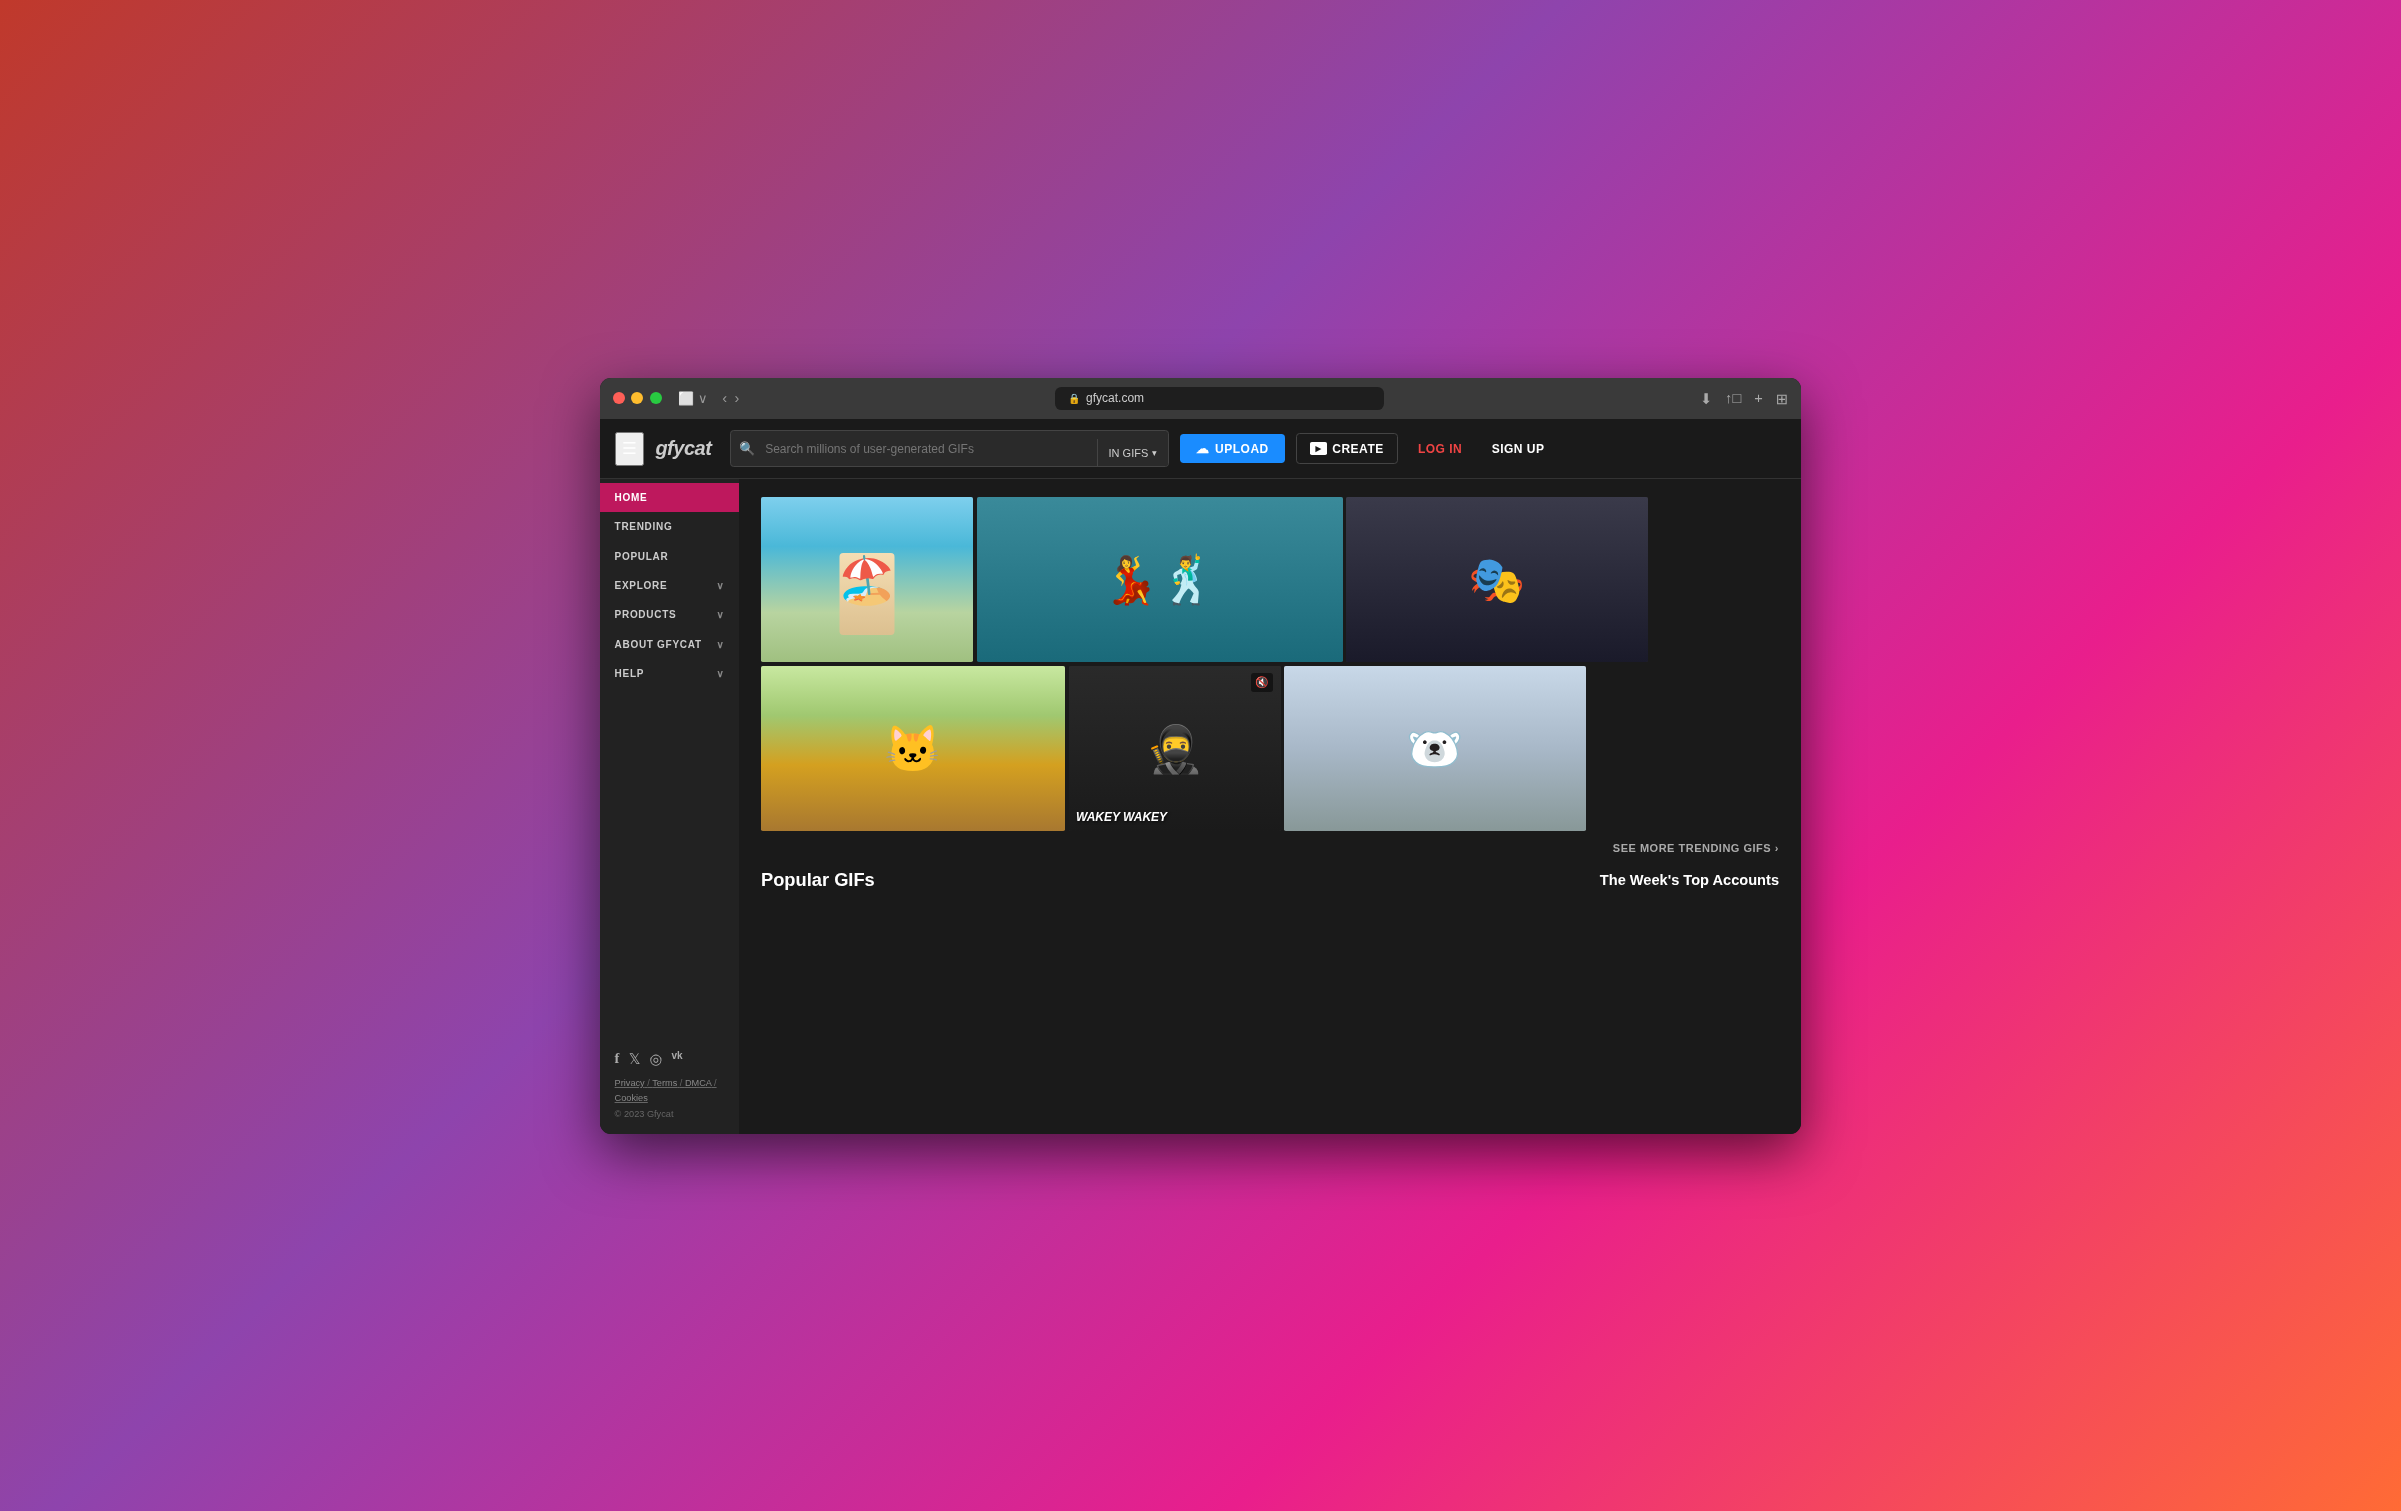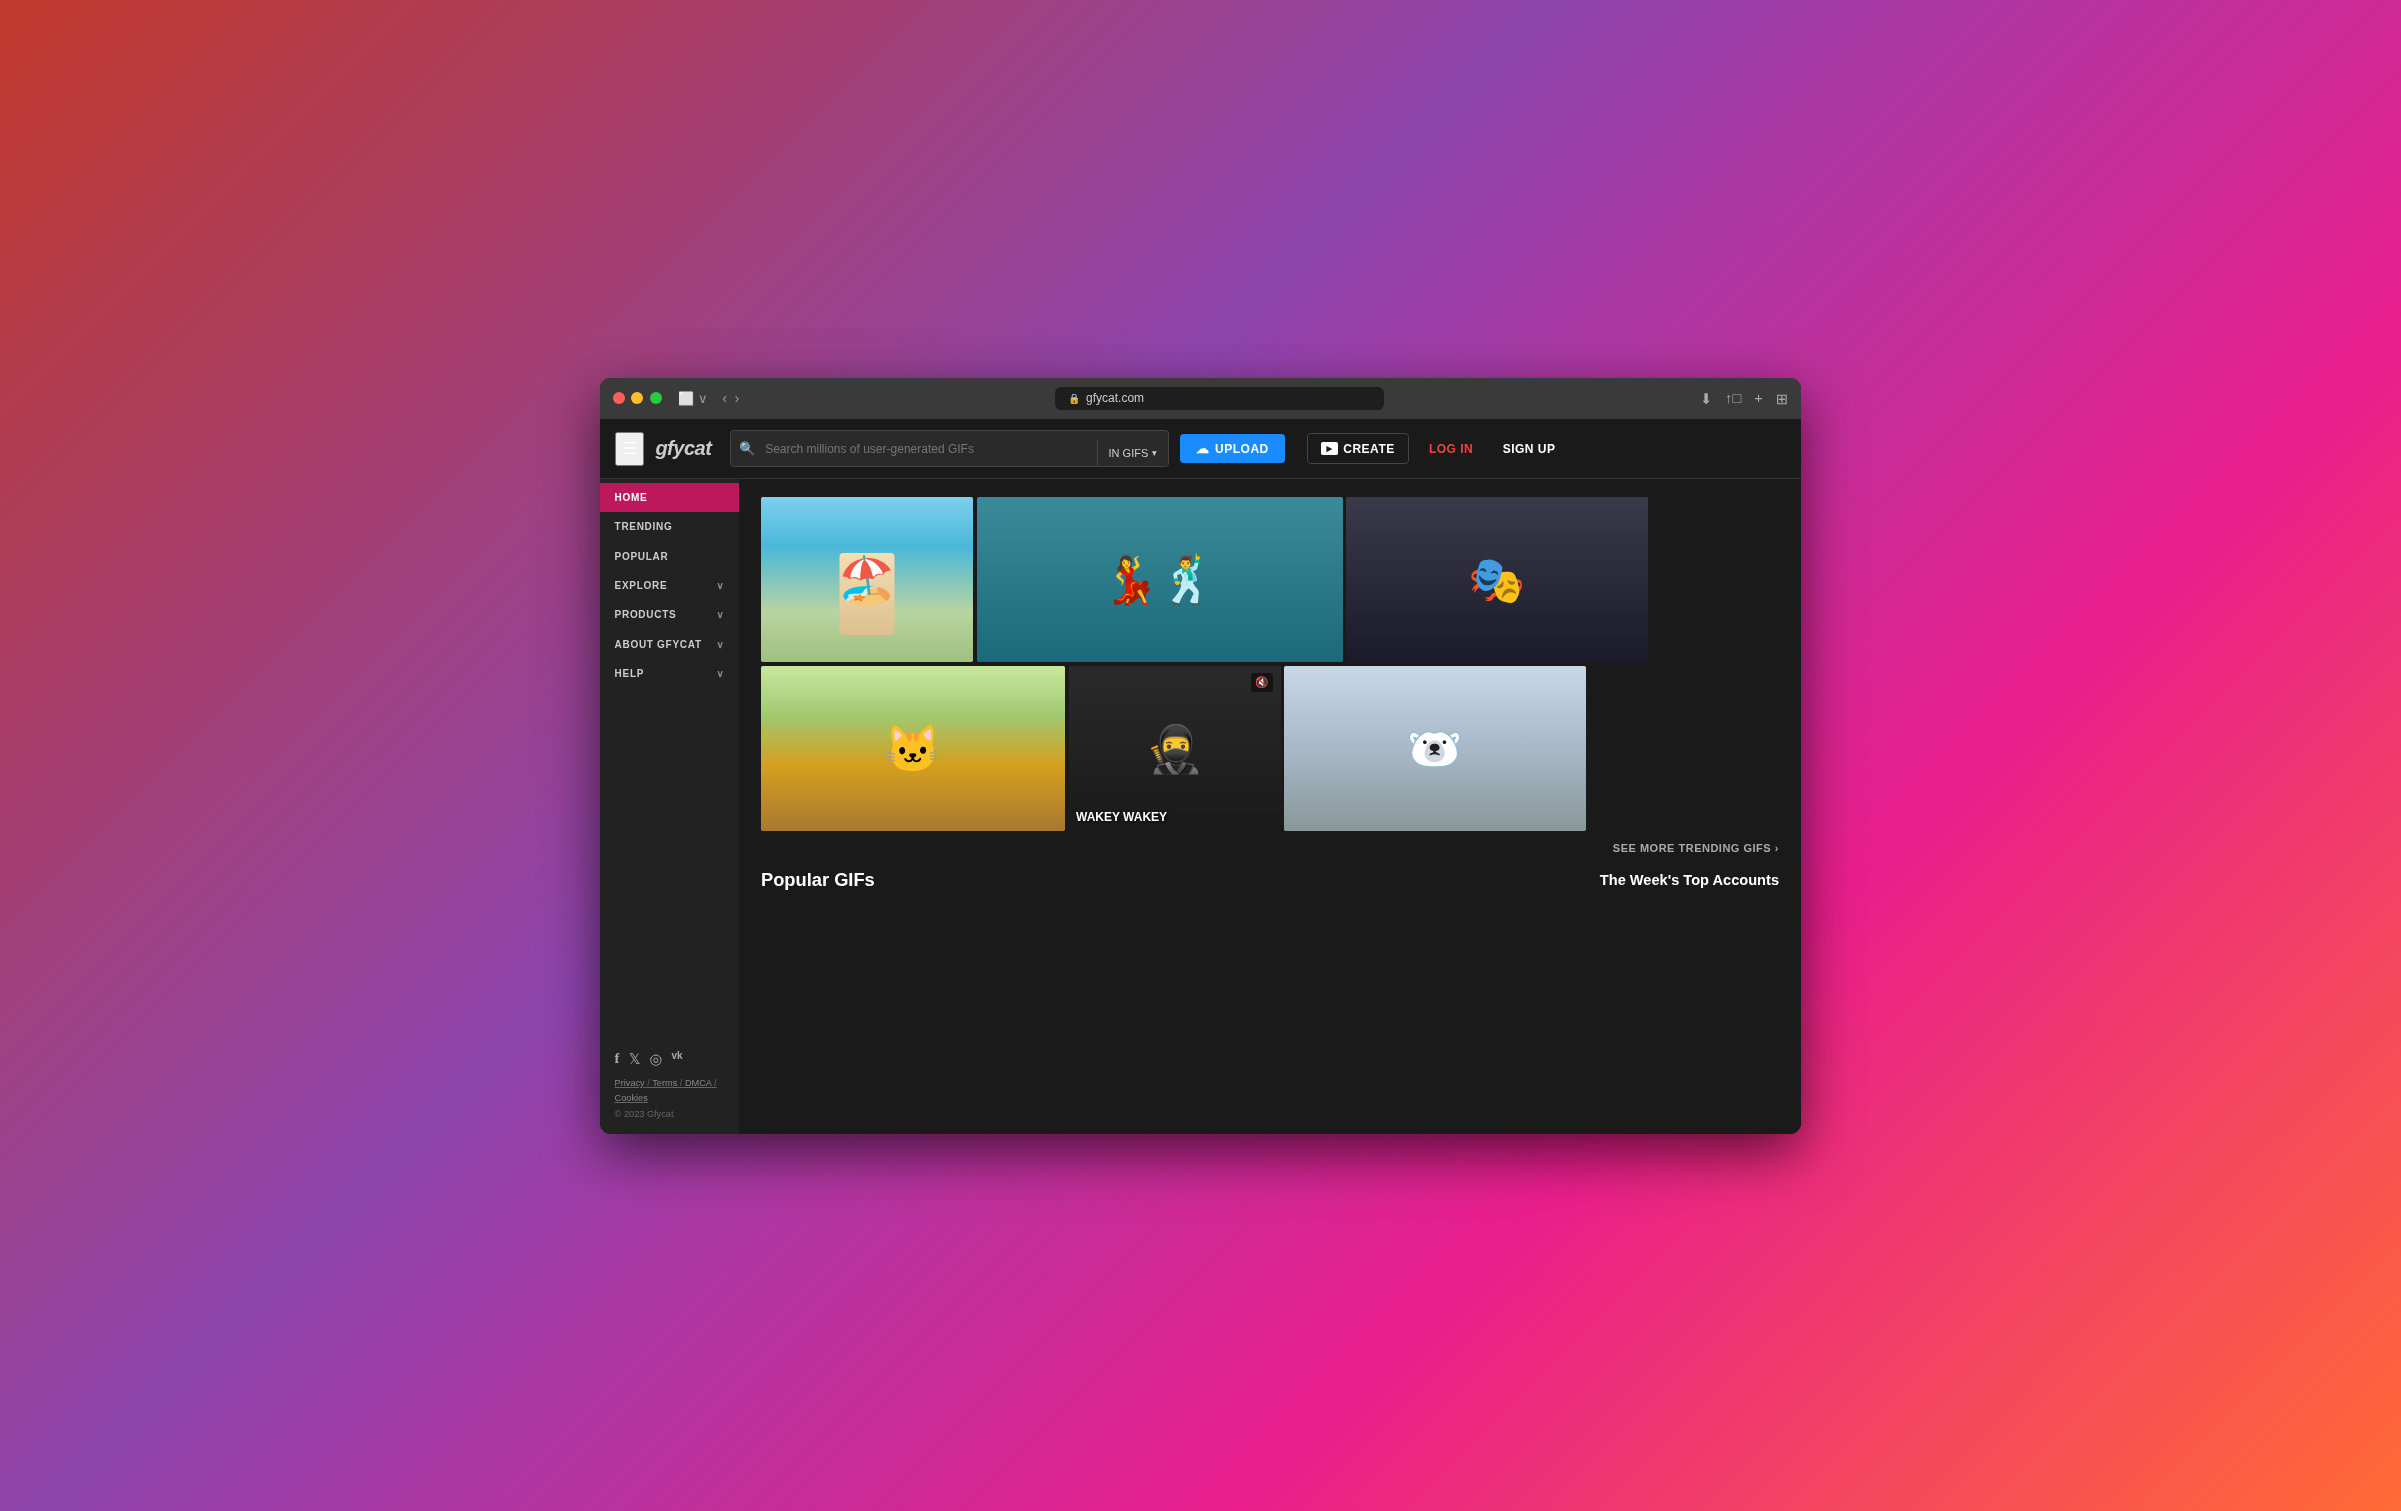--- a/index.html
+++ b/index.html
@@ -190,21 +190,20 @@
       border: 0.9px solid #444;
       border-radius: 3.7px;
       padding: 7.3px 13px;
       font-size: 12px;
       font-weight: 700;
       cursor: pointer;
       display: flex;
       align-items: center;
       gap: 5.5px;
       letter-spacing: 0.5px;
-      margin-left: 11px;
     }
     .create-icon {
       width: 16.5px;
       height: 13px;
       background: #fff;
       border-radius: 1.8px;
       display: flex;
       align-items: center;
       justify-content: center;
     }
@@ -332,20 +331,21 @@
       position: relative;
       cursor: pointer;
     }
 
     .gif-overlay {
       position: absolute;
       bottom: 0;
       left: 0;
       right: 5px;
       padding: 7.3px;
+      font-style: italic;
     }
     .gif-caption {
       color: #fff;
       font-size: 12px;
       font-weight: 900;
       text-transform: uppercase;
       text-shadow: 0.9px 0.9px 2.7px rgba(0,0,0,0.8);
     }
     .gif-volume-icon {
       position: absolute;

